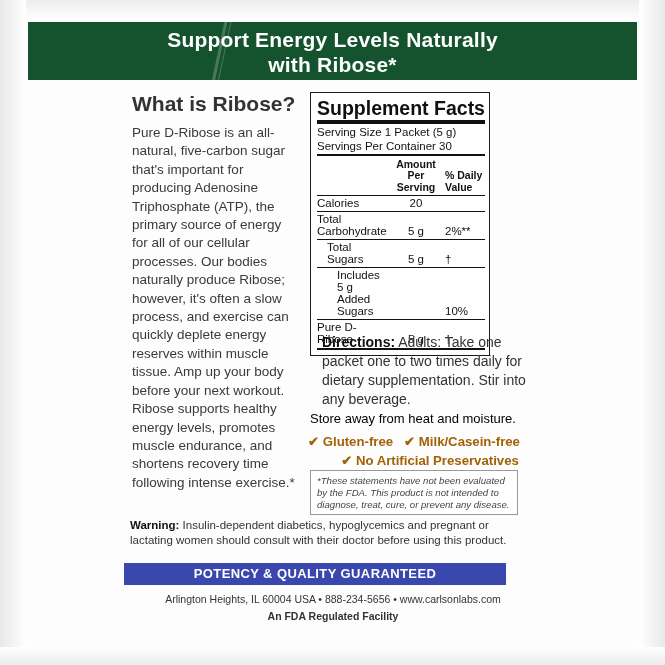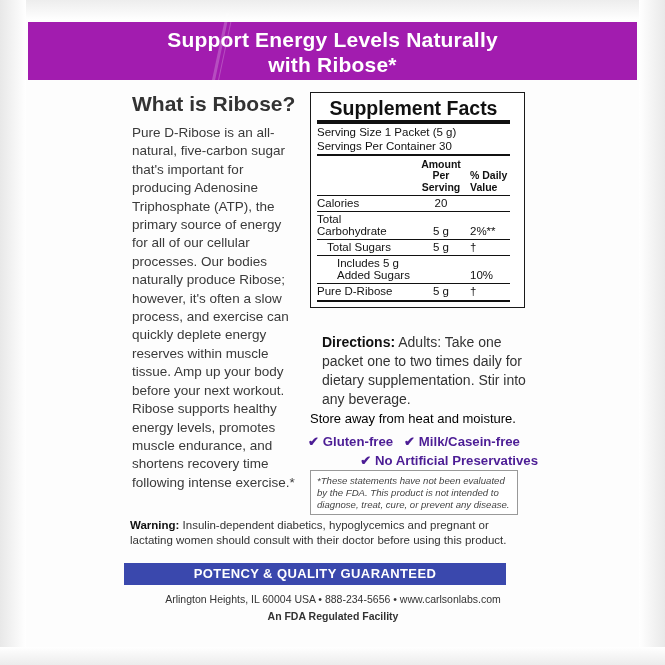--- a/index.html
+++ b/index.html
@@ -15,21 +15,21 @@
   #package {
     position: relative;
     width: 665px; height: 665px;
     background: #fdfdfd;
   }
   
   .top-banner {
     position: absolute;
     left: 28px; top: 22px;
     width: 609px; height: 58px;
-    background: #a21caf;
+    background: #14532d;
     color: #ffffff;
     text-align: center;
     padding-top: 5px;
   }
   .top-banner .line1, .top-banner .line2 {
     font-size: 21px;
     font-weight: bold;
     letter-spacing: 0.2px;
     line-height: 25px;
     white-space: nowrap;
@@ -57,24 +57,24 @@
   .body-text {
     font-size: 13.5px;
     line-height: 18.4px;
     color: #3a3a3a;
   }
 
   
   .sf-panel {
     position: absolute;
     left: 310px; top: 92px;
-    width: 215px;
+    width: 180px;
     border: 1.5px solid #1a1a1a;
     background: #ffffff;
-    padding: 4px 14px 4px 6px;
+    padding: 4px 4px 4px 6px;
   }
   .sf-title {
     font-size: 19.5px;
     font-weight: bold;
     text-align: center;
     color: #111;
     line-height: 22px;
     margin-bottom: 1px;
   }
   .sf-rule-thick { border-top: 4px solid #111; margin: 1px 0; }
@@ -130,27 +130,27 @@
     font-size: 13px;
     color: #000000;
     line-height: 17px;
   }
 
   
   .claims {
     position: absolute;
     left: 308px; top: 432px;
     width: 230px;
-    color: #4c1d95;
+    color: #a16207;
     font-weight: bold;
     font-size: 13.2px;
     line-height: 19px;
   }
   .claims .row { white-space: nowrap; }
-  .claims .row.second { text-align: right; padding-left: 14px; }
+  .claims .row.second { text-align: center; padding-left: 14px; }
   .chk { font-weight: bold; }
 
   
   .disclaimer {
     position: absolute;
     left: 310px; top: 470px;
     width: 208px;
     border: 1px solid #999;
     padding: 4px 6px;
     font-size: 9.6px;

